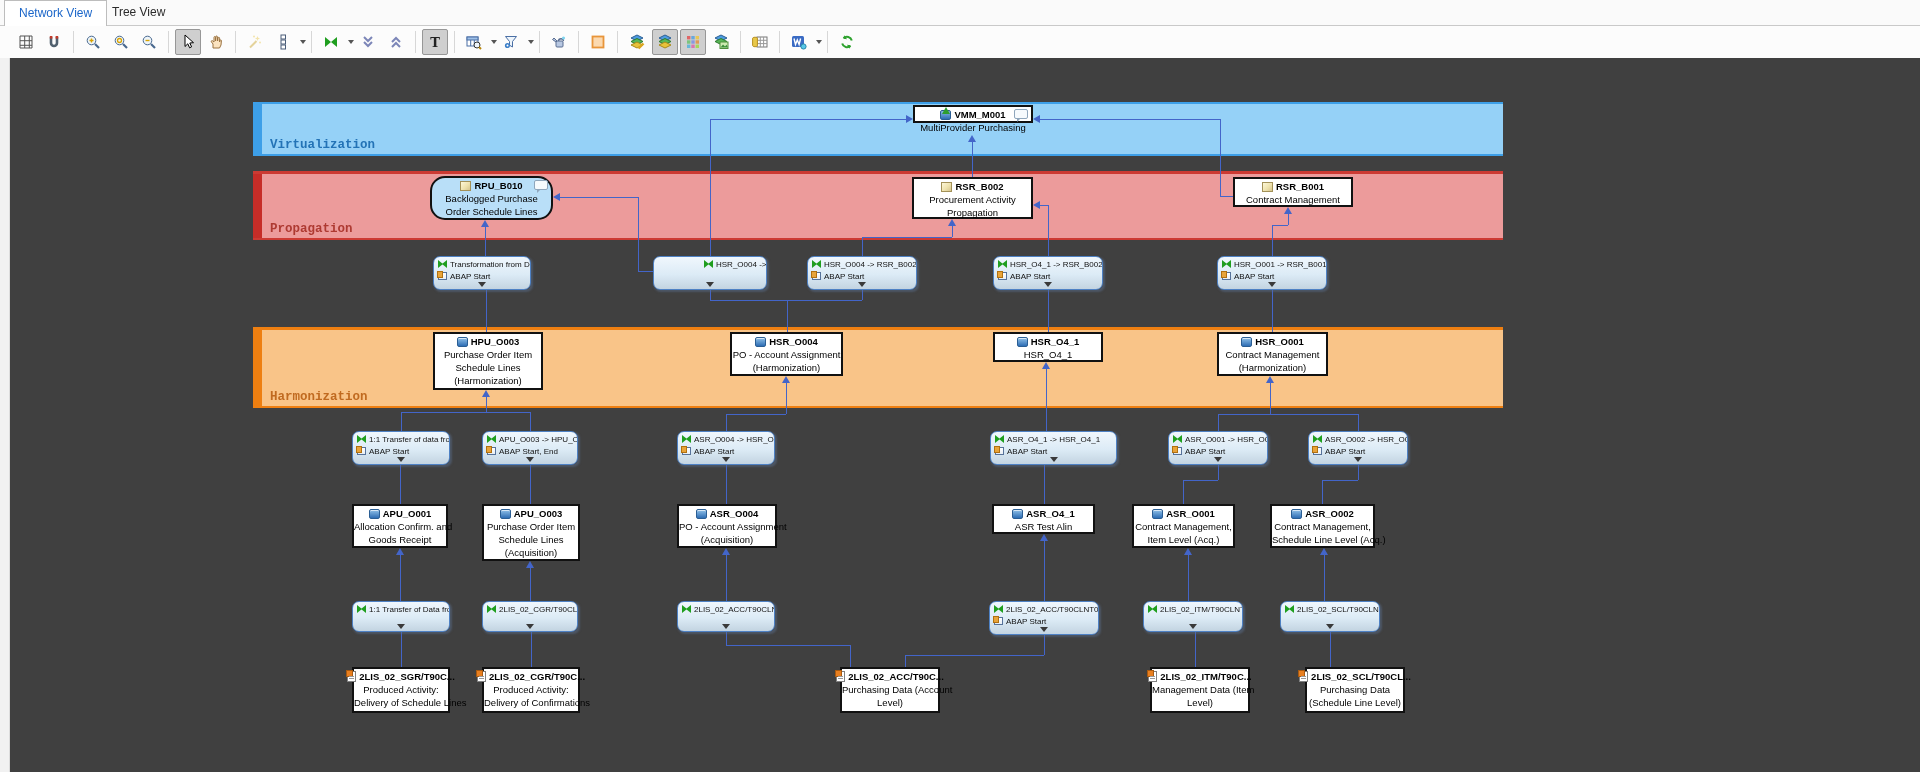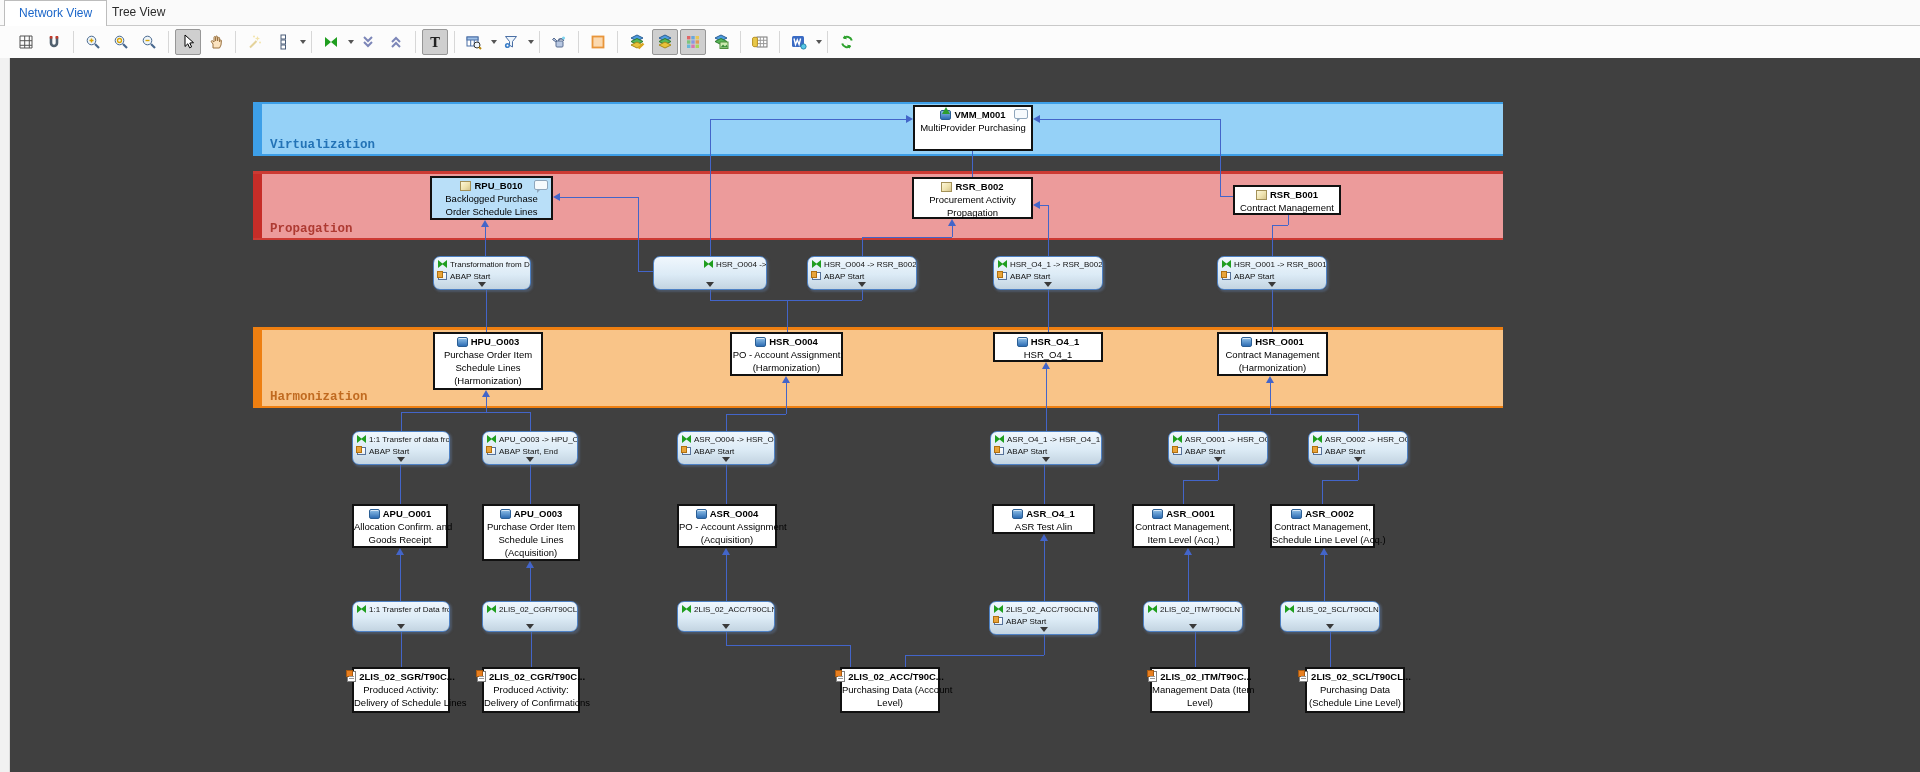--- a/index.html
+++ b/index.html
@@ -376,49 +376,49 @@
   <div class="eln v" style="left:531px;top:632px;height:35px;"></div>
   <div class="eln v" style="left:726px;top:632px;height:13px;"></div>
   <div class="eln hh" style="left:726px;top:645px;width:124px;"></div>
   <div class="eln v" style="left:850px;top:645px;height:22px;"></div>
   <div class="eln v" style="left:1044px;top:635px;height:20px;"></div>
   <div class="eln hh" style="left:905px;top:655px;width:139px;"></div>
   <div class="eln v" style="left:905px;top:655px;height:12px;"></div>
   <div class="eln v" style="left:1195px;top:632px;height:35px;"></div>
   <div class="eln v" style="left:1330px;top:632px;height:35px;"></div>
 
-  <div class="node" style="left:913px;top:105px;width:120px;height:46px;">
+  <div class="node" style="left:913px;top:105px;width:120px;height:18px;">
     <div class="ntitle">
         <span class="ic mp"></span>
         <span>VMM_M001</span>
         <span class="note"></span>
       </div>
     <div class="nline">MultiProvider Purchasing</div>
   </div>
 
-  <div class="node sel" style="left:430px;top:176px;width:123px;height:44px;">
+  <div class="node sel" style="left:430px;top:176px;width:123px;height:44px;border-radius:15px;">
     <div class="ntitle">
         <span class="ic cube"></span>
         <span>RPU_B010</span>
         <span class="note"></span>
       </div>
     <div class="nline">Backlogged Purchase</div>
     <div class="nline">Order Schedule Lines</div>
   </div>
 
   <div class="node" style="left:912px;top:177px;width:121px;height:42px;">
     <div class="ntitle">
         <span class="ic cube"></span>
         <span>RSR_B002</span>
       </div>
     <div class="nline">Procurement Activity</div>
     <div class="nline">Propagation</div>
   </div>
 
-  <div class="node" style="left:1233px;top:185px;width:108px;height:30px;">
+  <div class="node" style="left:1233px;top:177px;width:120px;height:30px;">
     <div class="ntitle">
         <span class="ic cube"></span>
         <span>RSR_B001</span>
       </div>
     <div class="nline">Contract Management</div>
   </div>
 
   <div class="node" style="left:433px;top:332px;width:110px;height:58px;">
     <div class="ntitle">
         <span class="ic dso"></span>
@@ -632,21 +632,21 @@
     <div class="trow">
         <span class="tico trans"></span>
         <span>ASR_O004 -&gt; HSR_O004</span>
       </div>
     <div class="trow">
         <span class="tico abap"></span>
         <span>ABAP Start</span>
       </div>
     <span class="tv"></span>
   </div>
-  <div class="trf" style="left:990px;top:431px;width:112px;height:34px;">
+  <div class="trf" style="left:990px;top:431px;width:127px;height:34px;">
     <div class="trow">
         <span class="tico trans"></span>
         <span>ASR_O4_1 -&gt; HSR_O4_1</span>
       </div>
     <div class="trow">
         <span class="tico abap"></span>
         <span>ABAP Start</span>
       </div>
     <span class="tv"></span>
   </div>

